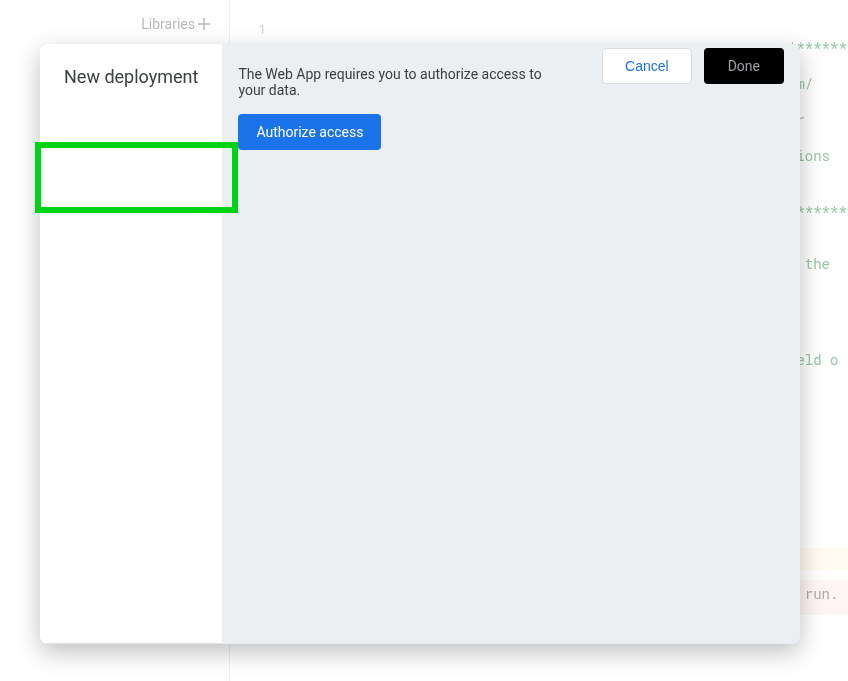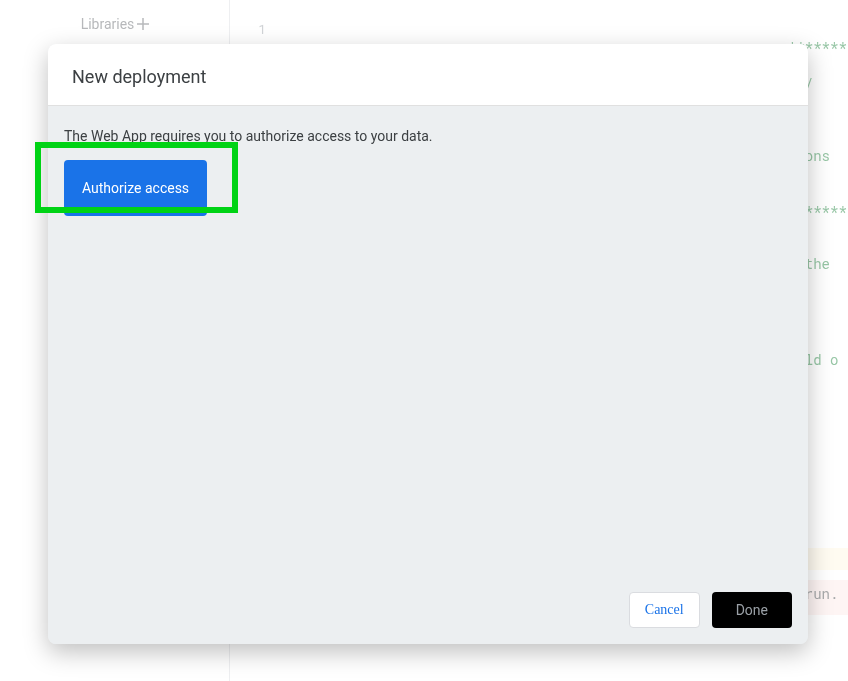--- a/index.html
+++ b/index.html
@@ -18,21 +18,21 @@
       display: flex;
     }
     .sidebar {
       width: 230px;
       border-right: 1px solid #dadce0;
       background: #fff;
     }
     .sidebar-row {
       display: flex;
       align-items: center;
-      justify-content: center;
+      justify-content: flex-end;
       height: 48px;
       padding: 0 16px 0 20px;
       color: #5f6368;
       font-size: 14px;
     }
     .plus-icon { width: 18px; height: 18px; }
     .editor {
       flex: 1;
       position: relative;
       font-family: 'Roboto Mono', monospace;
@@ -64,29 +64,28 @@
     .code-line.warn-bg { background: #fef7e0; }
     
     .scrim {
       position: absolute;
       inset: 0;
       background: rgba(255,255,255,0.55);
     }
     
     .modal {
       position: absolute;
-      left: 48px;
+      left: 40px;
       top: 44px;
       width: 760px;
       height: 600px;
       background: #eceff1;
       border-radius: 8px;
       box-shadow: 0 8px 24px rgba(0,0,0,0.25);
       display: flex;
-      flex-direction: column;
       overflow: hidden;
     }
     .modal-header {
       padding: 22px 24px 18px 24px;
       background: #fff;
       border-bottom: 1px solid #e0e0e0;
     }
     .modal-title {
       font-size: 18px;
       color: #3c4043;
@@ -102,44 +101,44 @@
       font-size: 14px;
       color: #3c4043;
       margin-bottom: 16px;
     }
     .auth-button {
       background: #1a73e8;
       color: #fff;
       border: none;
       border-radius: 4px;
       font-size: 14px;
-      padding: 20px 18px;
+      padding: 10px 18px;
       cursor: pointer;
       font-family: inherit;
       position: relative;
       z-index: 2;
     }
     .modal-footer {
       height: 56px;
       background: #eceff1;
       display: flex;
       justify-content: flex-end;
       align-items: center;
       gap: 12px;
       padding: 0 16px 12px 16px;
     }
     .btn-text {
       border: 1px solid #dadce0;
       background: #fff;
       color: #1a73e8;
       font-size: 14px;
-      padding: 9px 15px;
+      padding: 9px 22px;
       border-radius: 4px;
       cursor: pointer;
-      font-family: Liberation Serif, serif;
+      font-family: Liberation Sans, sans-serif;
     }
     .btn-disabled {
       border: none;
       background: #000000;
       color: #9aa0a6;
       font-size: 14px;
       padding: 10px 24px;
       border-radius: 4px;
       font-family: inherit;
       cursor: default;

